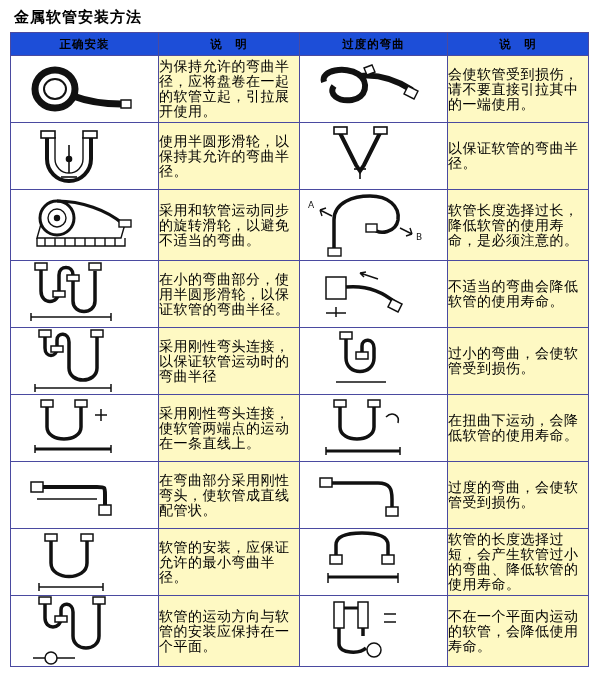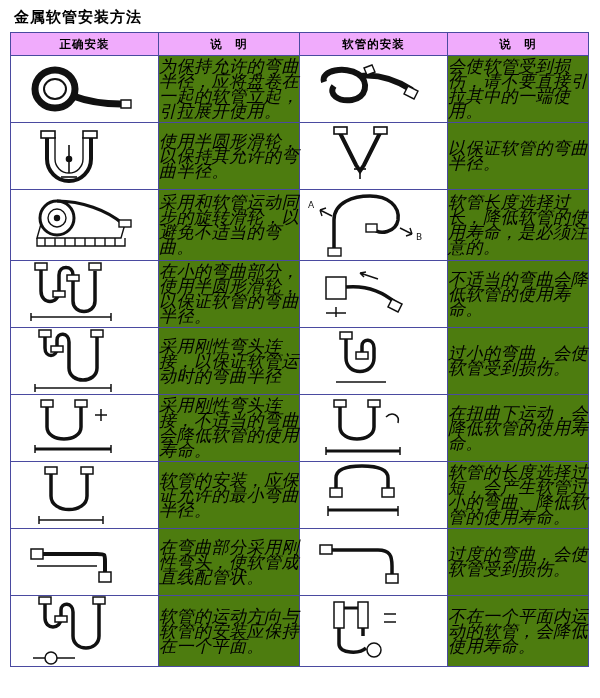--- a/index.html
+++ b/index.html
@@ -33,41 +33,40 @@
     width: 578px;
     table-layout: fixed;
     border: 1px solid #3a3a7a;
   }
   table.hose-table td, table.hose-table th {
     border: 1px solid #4a4aa0;
     padding: 0;
     vertical-align: middle;
   }
   thead th {
-    background: #f0abfc;
+    background: #1d4ed8;
     font-size: 11.5px;
     font-weight: bold;
     height: 22px;
     letter-spacing: 1px;
     color: #000;
   }
   col.c-img { width: 148px; }
   col.c-txt { width: 141px; }
   td.img-cell {
     background: #ffffff;
     height: 66px;
     text-align: center;
   }
   td.txt-cell {
-    background: #4d7c0f;
-    font-size: 17px;
+    background: #fef9c3;
+    font-size: 14px;
     line-height: 15px;
     padding: 4px 7px;
     letter-spacing: 0.5px;
-    font-style: italic;
   }
   .fig {
     display: block;
     margin: 0 auto;
   }
   .fig svg { display: block; }
 </style>
 </head>
 <body>
 
@@ -79,21 +78,21 @@
     <colgroup>
       <col class="c-img">
         <col class="c-txt">
         <col class="c-img">
         <col class="c-txt">
     </colgroup>
     <thead>
       <tr>
         <th>正确安装</th>
         <th>说　明</th>
-        <th>软管的安装</th>
+        <th>过度的弯曲</th>
         <th>说　明</th>
       </tr>
     </thead>
     <tbody>
 
       <tr>
         <td class="img-cell">
           <span class="fig">
           <svg width="130" height="58" viewBox="0 0 130 58">
             <g fill="none" stroke="#111" stroke-width="1.6">
@@ -265,41 +264,69 @@
               <path d="M36 8 L36 30 C36 46, 70 46, 70 30 L70 8" stroke-width="3.5"></path>
               <rect x="30" y="3" width="12" height="7" fill="#fff"></rect>
               <rect x="64" y="3" width="12" height="7" fill="#fff"></rect>
               <path d="M24 52 L100 52" stroke-width="3"></path>
               <path d="M24 48 L24 56 M100 48 L100 56"></path>
               <path d="M84 18 L96 18 M90 12 L90 24"></path>
             </g>
           </svg>
           </span>
         </td>
-        <td class="txt-cell">采用刚性弯头连接，不适当的弯曲会降低软管的使用寿命。</td>
+        <td class="txt-cell">采用刚性弯头连接，使软管两端点的运动在一条直线上。</td>
         <td class="img-cell">
           <span class="fig">
           <svg width="126" height="62" viewBox="0 0 126 62">
             <g fill="none" stroke="#111" stroke-width="1.5">
               <path d="M40 8 L40 30 C40 46, 74 46, 74 30 L74 8" stroke-width="3.5"></path>
               <rect x="34" y="3" width="12" height="7" fill="#fff"></rect>
               <rect x="68" y="3" width="12" height="7" fill="#fff"></rect>
               <path d="M26 54 L100 54" stroke-width="3"></path>
               <path d="M26 50 L26 58 M100 50 L100 58"></path>
               <path d="M86 20 C92 14, 100 18, 98 26"></path>
             </g>
           </svg>
           </span>
         </td>
         <td class="txt-cell">在扭曲下运动，会降低软管的使用寿命。</td>
       </tr>
 
       <tr>
         <td class="img-cell">
           <span class="fig">
+          <svg width="126" height="52" viewBox="0 0 126 52">
+            <g fill="none" stroke="#111" stroke-width="1.5">
+              <path d="M26 18 L86 18 C94 18, 94 18, 94 26 L94 40" stroke-width="4"></path>
+              <rect x="20" y="13" width="12" height="10" fill="#fff"></rect>
+              <rect x="88" y="36" width="12" height="10" fill="#fff"></rect>
+              <path d="M26 30 L86 30"></path>
+            </g>
+          </svg>
+          </span>
+        </td>
+        <td class="txt-cell">在弯曲部分采用刚性弯头，使软管成直线配管状。</td>
+        <td class="img-cell">
+          <span class="fig">
+          <svg width="126" height="52" viewBox="0 0 126 52">
+            <g fill="none" stroke="#111" stroke-width="1.5">
+              <path d="M26 14 L78 14 C90 14, 92 20, 92 30 L92 42" stroke-width="3.5"></path>
+              <rect x="20" y="9" width="12" height="9" fill="#fff"></rect>
+              <rect x="86" y="38" width="12" height="9" fill="#fff"></rect>
+            </g>
+          </svg>
+          </span>
+        </td>
+        <td class="txt-cell">过度的弯曲，会使软管受到损伤。</td>
+      </tr>
+
+      <tr>
+        <td class="img-cell">
+          <span class="fig">
           <svg width="126" height="62" viewBox="0 0 126 62">
             <g fill="none" stroke="#111" stroke-width="1.5">
               <path d="M40 8 L40 32 C40 50, 76 50, 76 32 L76 8" stroke-width="3.5"></path>
               <rect x="34" y="3" width="12" height="7" fill="#fff"></rect>
               <rect x="70" y="3" width="12" height="7" fill="#fff"></rect>
               <path d="M28 56 L92 56"></path>
               <path d="M28 52 L28 60 M92 52 L92 60"></path>
             </g>
           </svg>
           </span>
@@ -313,48 +340,20 @@
               <path d="M36 14 L36 26" stroke-width="3.5"></path>
               <rect x="30" y="24" width="12" height="9" fill="#fff"></rect>
               <rect x="82" y="24" width="12" height="9" fill="#fff"></rect>
               <path d="M28 46 L98 46" stroke-width="3"></path>
               <path d="M28 42 L28 52 M98 42 L98 52"></path>
             </g>
           </svg>
           </span>
         </td>
         <td class="txt-cell">软管的长度选择过短，会产生软管过小的弯曲、降低软管的使用寿命。</td>
-      </tr>
-
-      <tr>
-        <td class="img-cell">
-          <span class="fig">
-          <svg width="126" height="52" viewBox="0 0 126 52">
-            <g fill="none" stroke="#111" stroke-width="1.5">
-              <path d="M26 18 L86 18 C94 18, 94 18, 94 26 L94 40" stroke-width="4"></path>
-              <rect x="20" y="13" width="12" height="10" fill="#fff"></rect>
-              <rect x="88" y="36" width="12" height="10" fill="#fff"></rect>
-              <path d="M26 30 L86 30"></path>
-            </g>
-          </svg>
-          </span>
-        </td>
-        <td class="txt-cell">在弯曲部分采用刚性弯头，使软管成直线配管状。</td>
-        <td class="img-cell">
-          <span class="fig">
-          <svg width="126" height="52" viewBox="0 0 126 52">
-            <g fill="none" stroke="#111" stroke-width="1.5">
-              <path d="M26 14 L78 14 C90 14, 92 20, 92 30 L92 42" stroke-width="3.5"></path>
-              <rect x="20" y="9" width="12" height="9" fill="#fff"></rect>
-              <rect x="86" y="38" width="12" height="9" fill="#fff"></rect>
-            </g>
-          </svg>
-          </span>
-        </td>
-        <td class="txt-cell">过度的弯曲，会使软管受到损伤。</td>
       </tr>
 
       <tr>
         <td class="img-cell">
           <span class="fig">
           <svg width="126" height="70" viewBox="0 0 126 70">
             <g fill="none" stroke="#111" stroke-width="1.5">
               <path d="M34 4 L34 22 C34 34, 50 34, 50 22 L50 14 C50 6, 62 6, 62 16 L62 40 C62 56, 88 56, 88 40 L88 8" stroke-width="3.5"></path>
               <rect x="28" y="1" width="12" height="7" fill="#fff"></rect>
               <rect x="82" y="1" width="12" height="7" fill="#fff"></rect>

